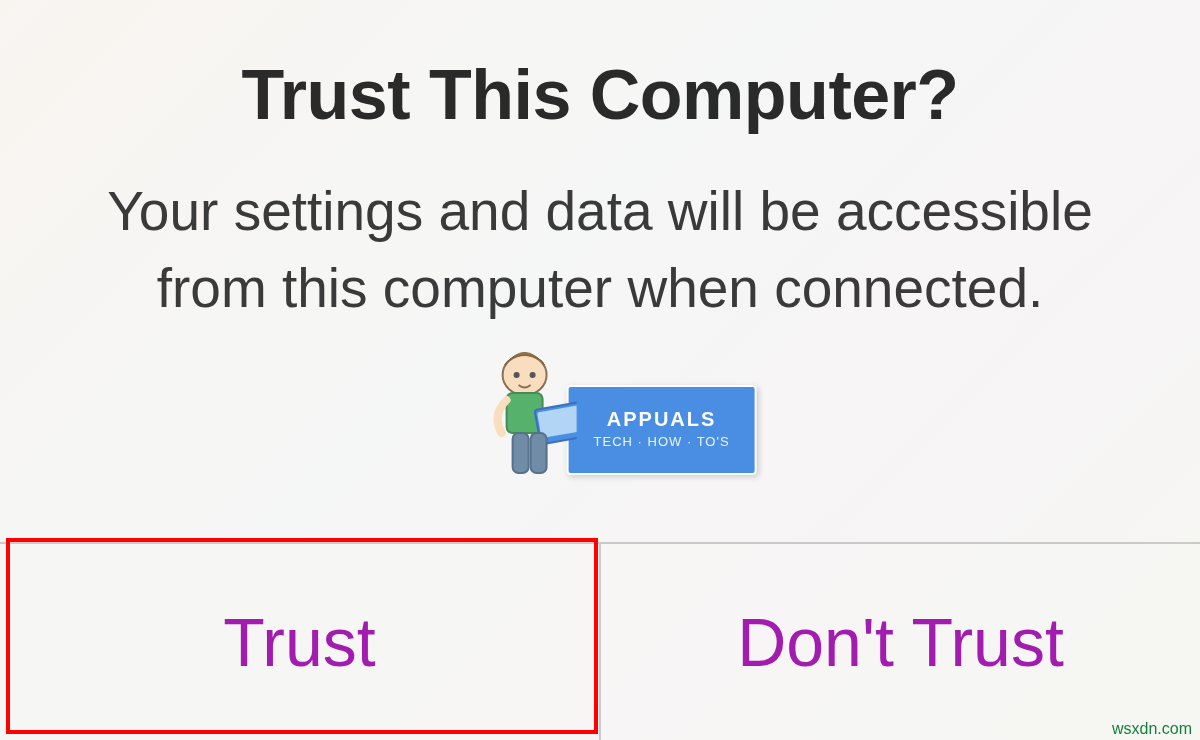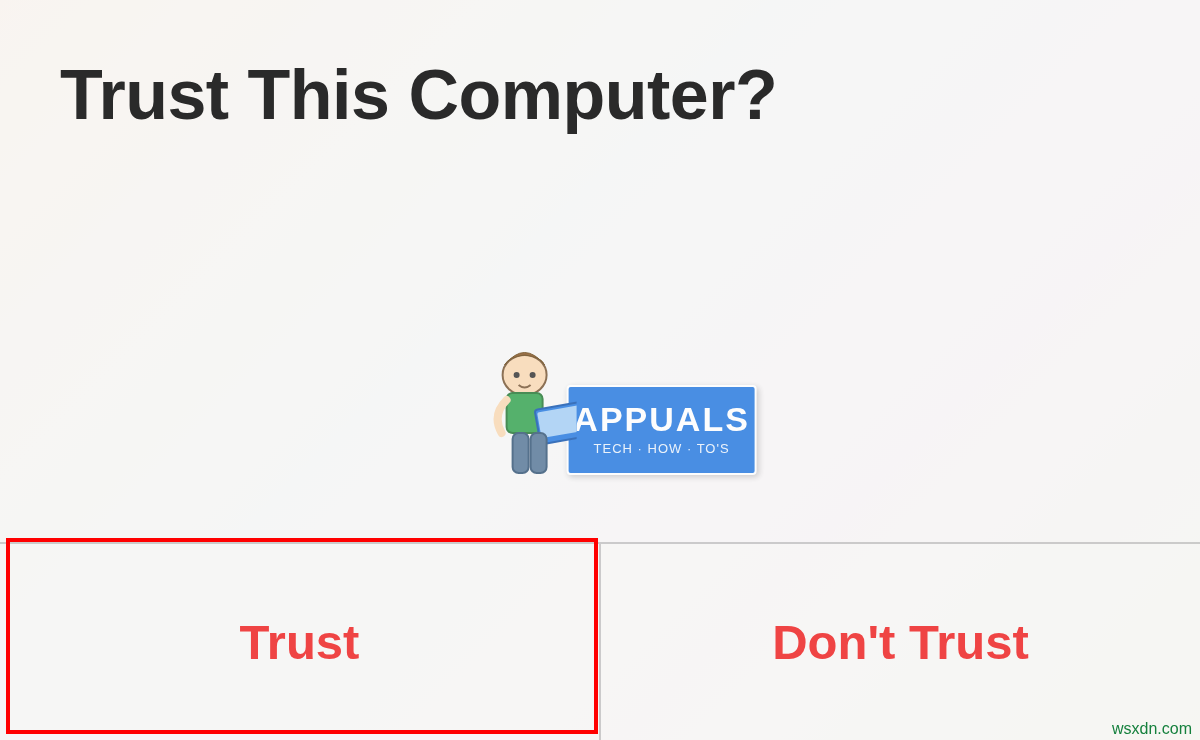--- a/index.html
+++ b/index.html
@@ -18,21 +18,22 @@
     .dialog {
       width: 100%;
       height: 100%;
       display: flex;
       flex-direction: column;
       background: rgba(250, 248, 245, 0.75);
     }
     .content-area {
       flex: 1;
       display: flex;
-      align-items: flex-start;
+      flex-direction: column;
+      align-items: center;
       justify-content: flex-start;
       padding: 55px 60px 40px 60px;
       text-align: center;
     }
     .title {
       font-size: 70px;
       font-weight: 600;
       color: #2a2a2a;
       margin-bottom: 38px;
       letter-spacing: -0.5px;
@@ -47,23 +48,23 @@
     .button-row {
       display: flex;
       height: 198px;
       border-top: 2px solid rgba(160, 160, 160, 0.5);
     }
     .button {
       flex: 1;
       display: flex;
       align-items: center;
       justify-content: center;
-      font-size: 49px;
-      font-weight: 700;
-      color: #ef4444;
+      font-size: 68px;
+      font-weight: 400;
+      color: #a21caf;
       cursor: pointer;
       user-select: none;
       background: rgba(250, 248, 245, 0.2);
     }
     .separator {
       width: 2px;
       background: rgba(160, 160, 160, 0.5);
     }
     .highlight-box {
       position: absolute;
@@ -106,21 +107,21 @@
       align-items: center;
       justify-content: center;
       color: #fff;
       font-family: Arial, sans-serif;
       margin-left: -10px;
       margin-top: 30px;
       border: 2px solid #fff;
       box-shadow: 2px 2px 6px rgba(0,0,0,0.2);
     }
     .watermark-badge .big {
-      font-size: 34px;
+      font-size: 20px;
       font-weight: 700;
       letter-spacing: 2px;
       line-height: 1;
     }
     .watermark-badge .small {
       font-size: 13px;
       letter-spacing: 1px;
       line-height: 1.4;
       margin-top: 4px;
       opacity: 0.9;
@@ -134,20 +135,21 @@
       font-family: Arial, sans-serif;
       z-index: 20;
     }
   </style>
 </head>
 <body>
 
 <div class="dialog">
   <div class="content-area">
     <div class="title">Trust This Computer?</div>
+    <div class="message">Your settings and data will be accessible from this computer when connected.</div>
   </div>
   <div class="button-row">
     <div class="button">Trust</div>
     <div class="separator"></div>
     <div class="button">Don't Trust</div>
   </div>
 </div>
 
 <div class="highlight-box"></div>
 

